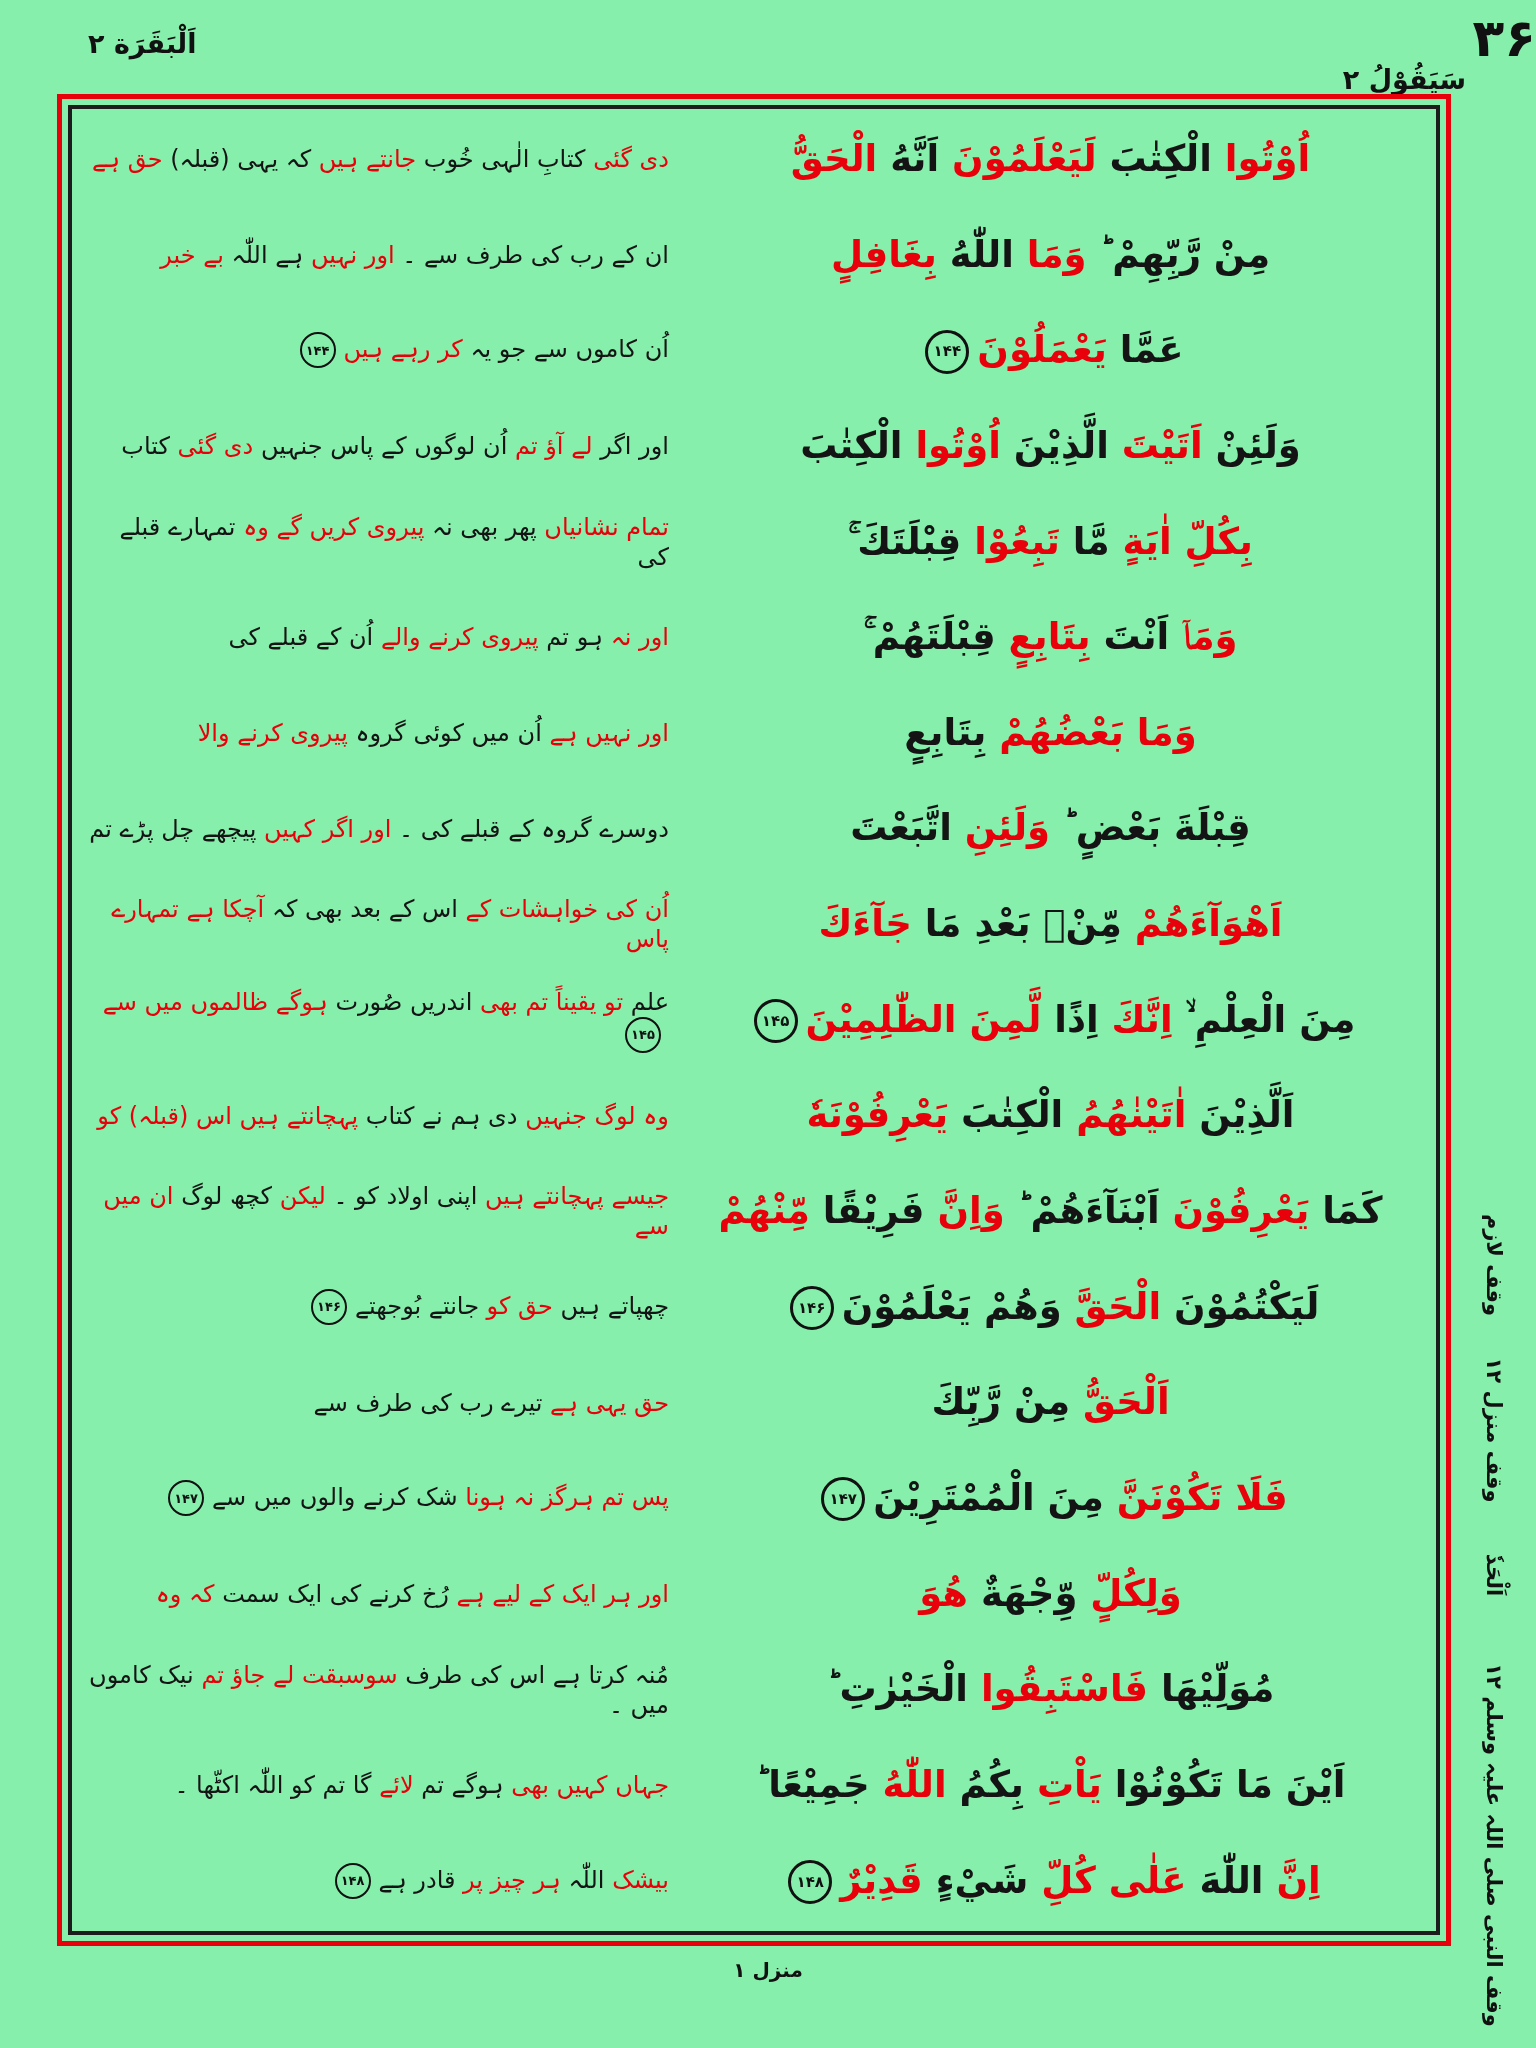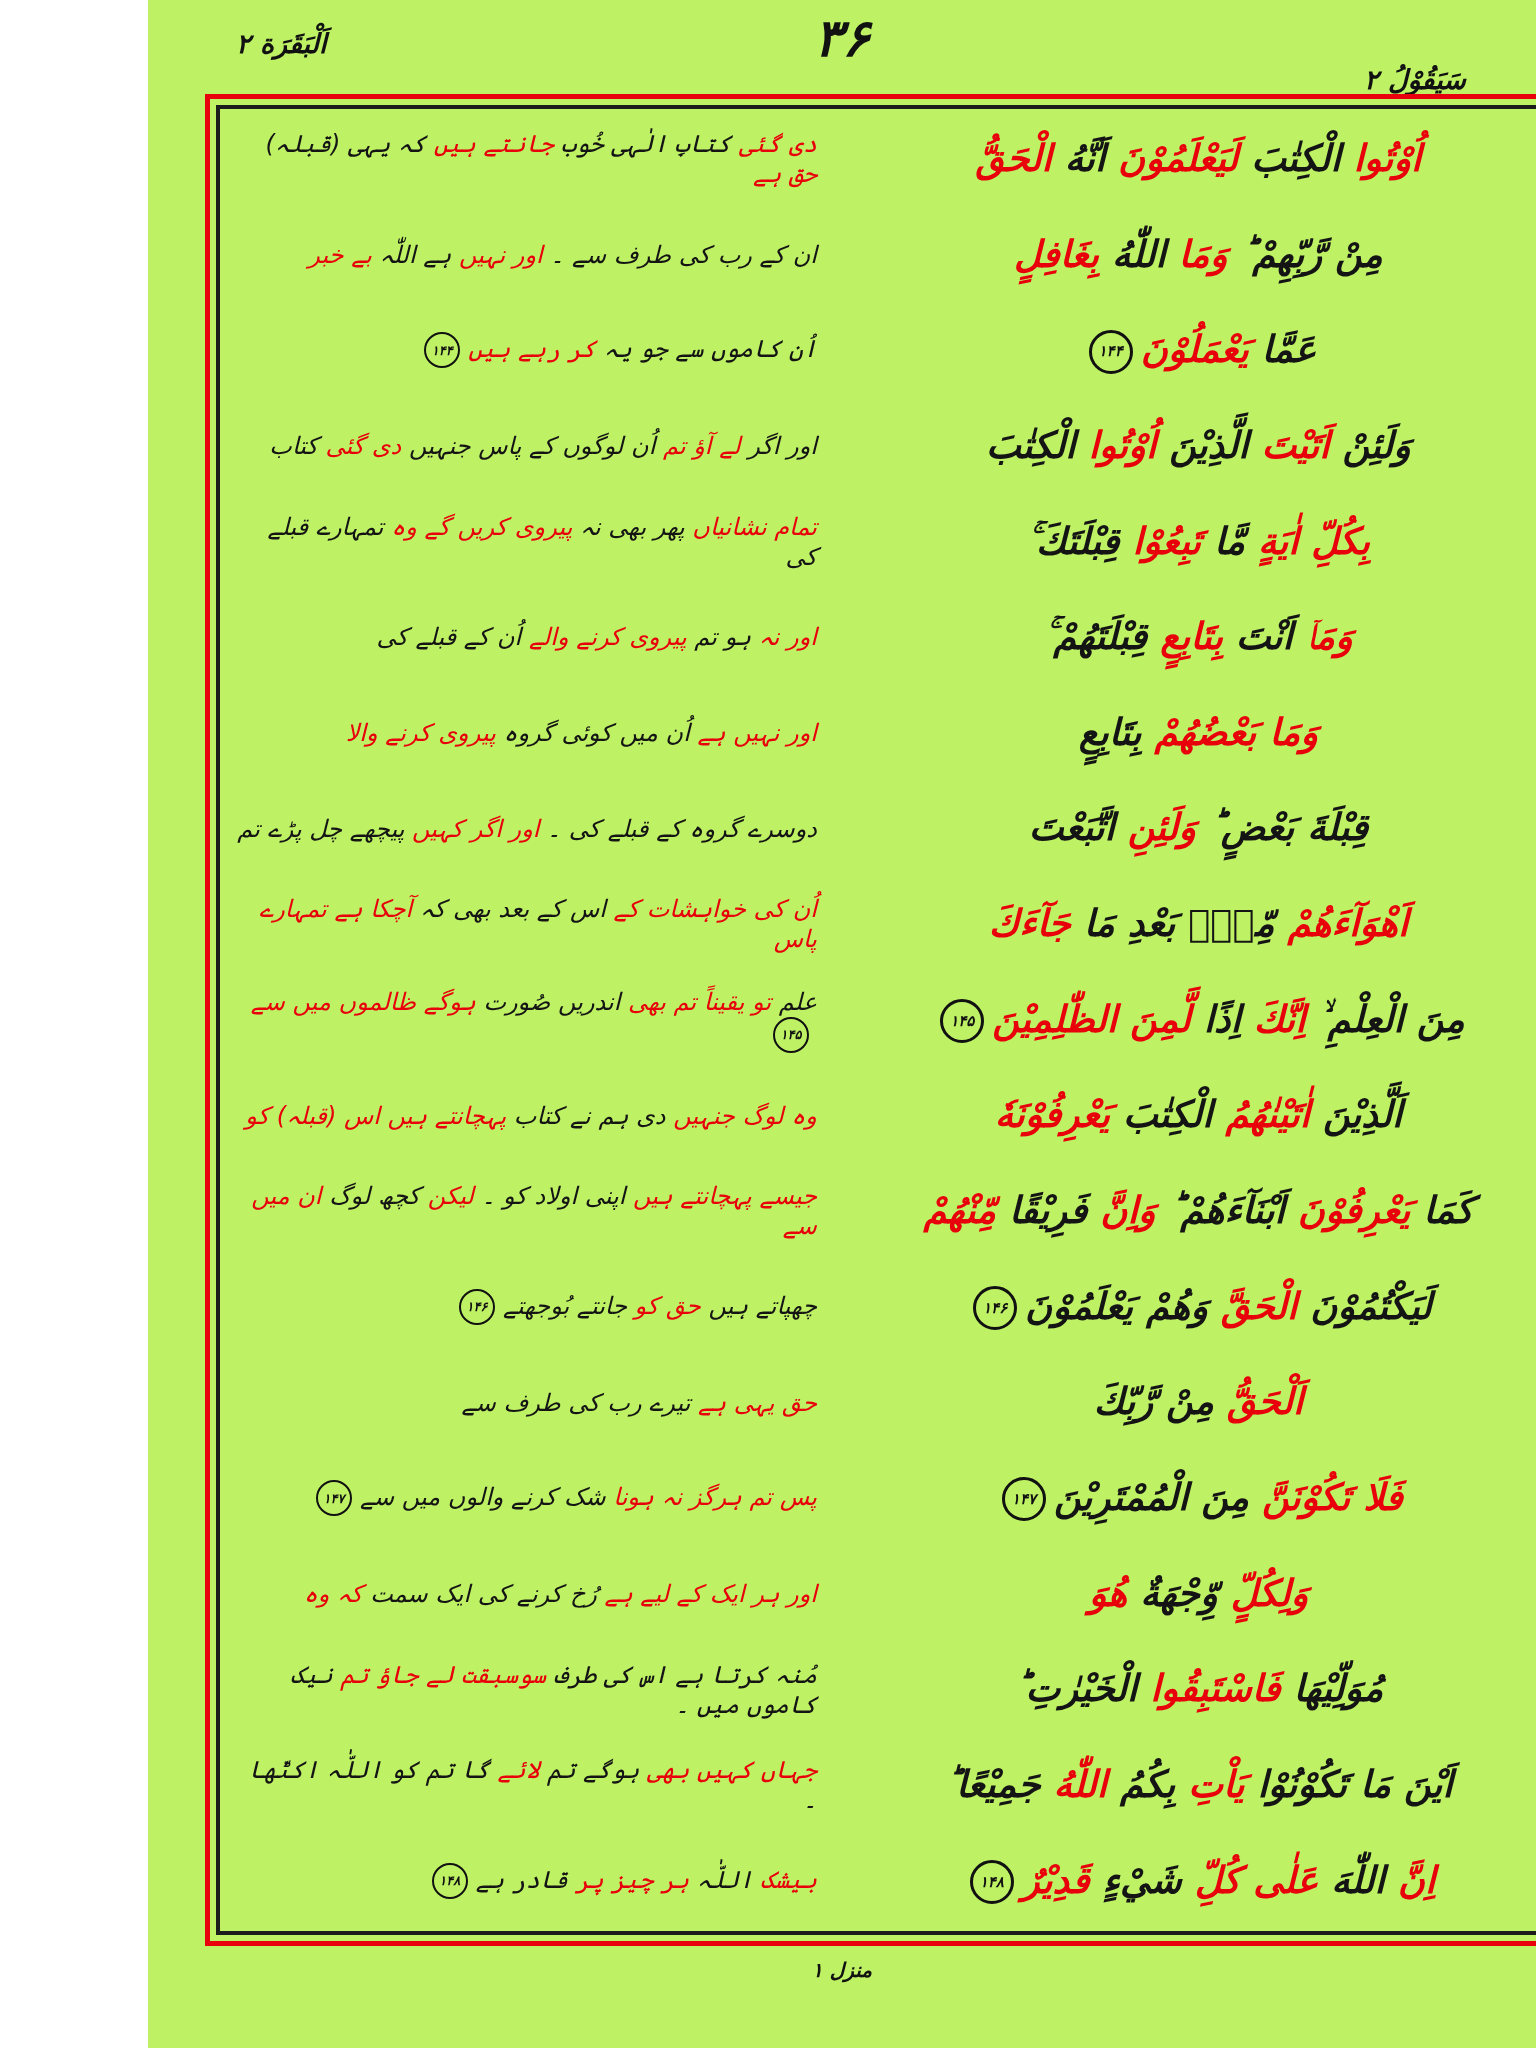--- a/index.html
+++ b/index.html
@@ -1,22 +1,22 @@
 <!DOCTYPE html>
 <html lang="ur" dir="rtl"><head>
 <meta charset="utf-8">
 <style>
   html,body{margin:0;padding:0;background:#ffffff;}
-  #page{position:relative;width:1388px;height:2048px;background:#bef264;overflow:hidden;
-        font-family:"DejaVu Sans",sans-serif;font-style:italic;}
+  #page{position:relative;width:1536px;height:2048px;background:#86efac;overflow:hidden;
+        font-family:"DejaVu Sans",sans-serif;}
   
   .hdr-side{position:absolute;top:28px;font-size:27px;font-weight:bold;color:#111;}
   #hdr-surah{left:88px;}
   #hdr-juz{right:70px;margin-top:36px;}
-  #hdr-page{position:absolute;top:8px;left:0;right:0;text-align:center;
+  #hdr-page{position:absolute;top:8px;left:0;right:0;
             font-size:52px;font-weight:bold;color:#111;}
   
   #frame-red{position:absolute;left:57px;top:94px;width:1394px;height:1852px;
              border:5px solid #e8000a;box-sizing:border-box;}
   #frame-black{position:absolute;left:6px;top:6px;right:6px;bottom:6px;
                border:4px solid #1c1c1c;box-sizing:border-box;}
   #rows{position:absolute;left:14px;top:6px;right:16px;bottom:6px;
         display:flex;flex-direction:column;justify-content:space-between;}
   
   .row{display:flex;align-items:center;min-height:88px;}

